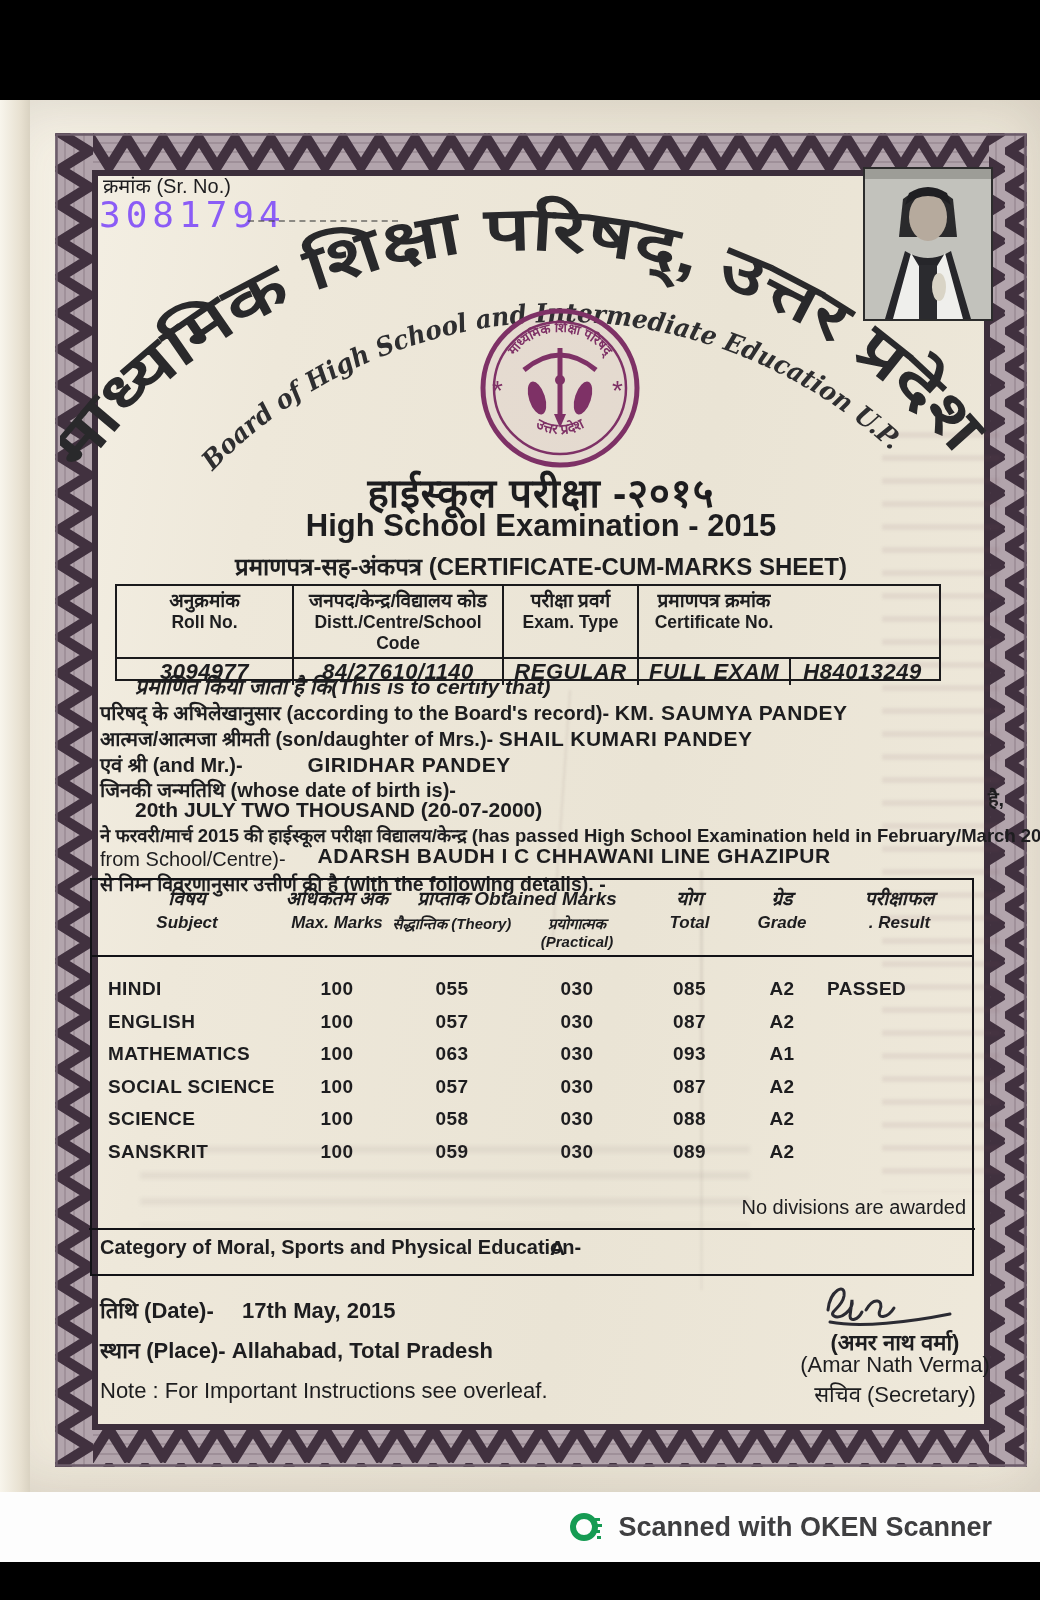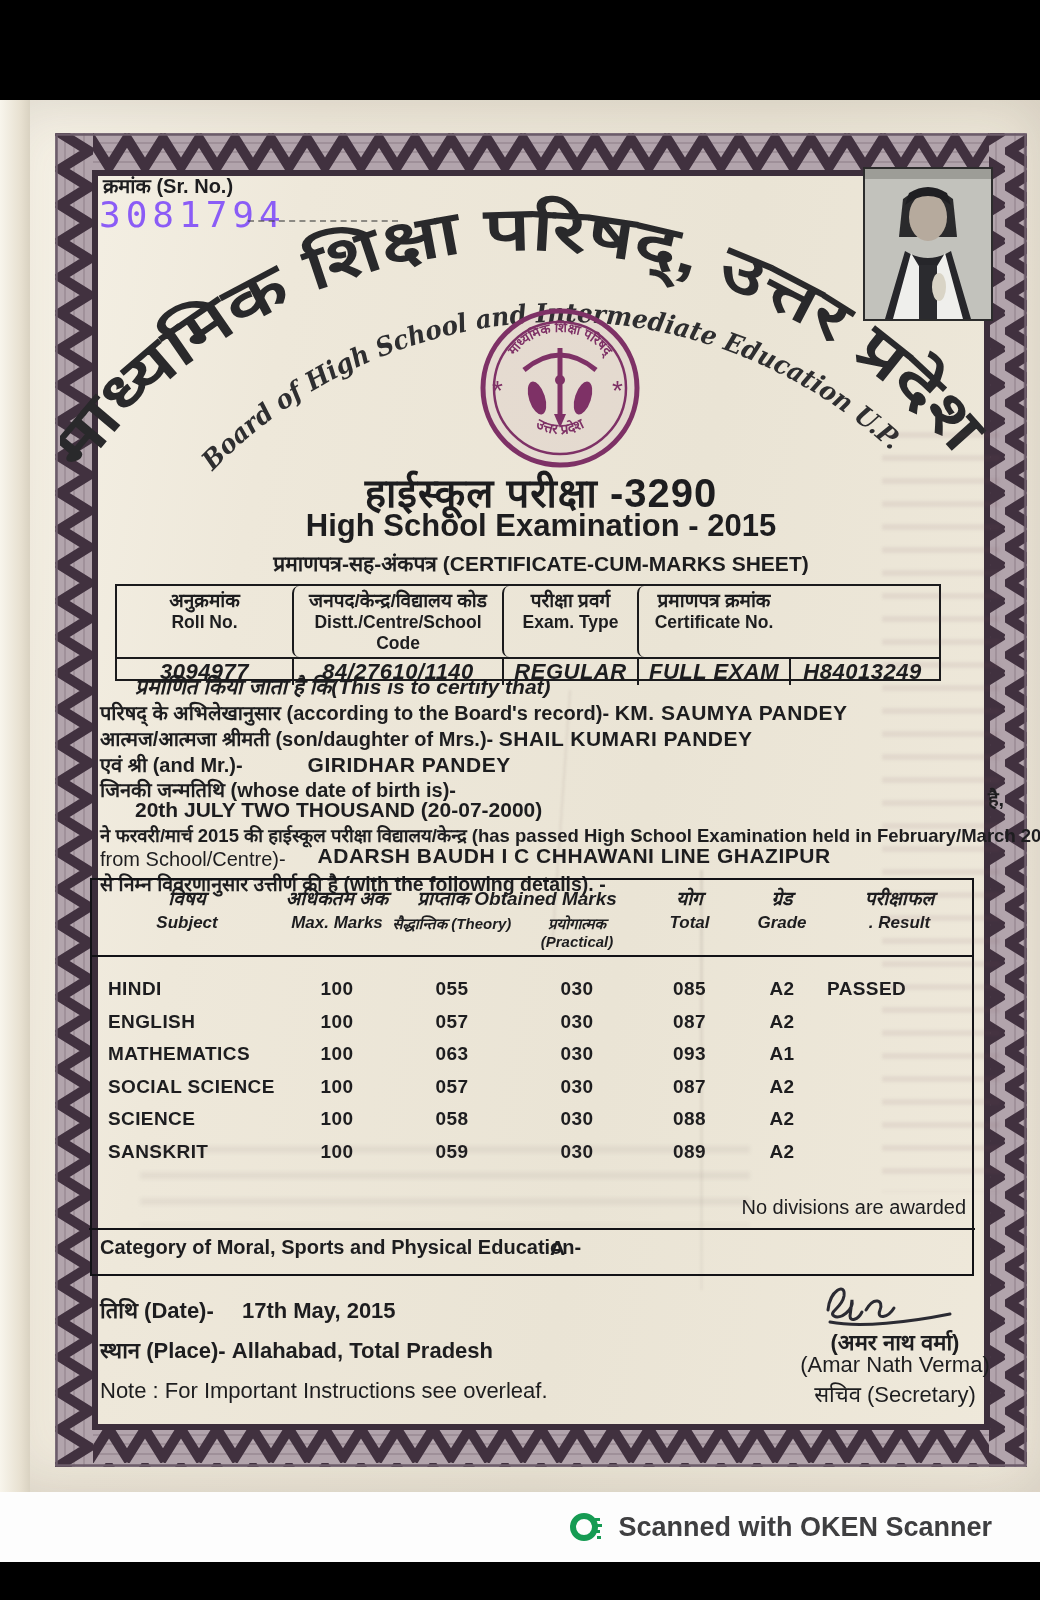--- a/index.html
+++ b/index.html
@@ -7,33 +7,33 @@
          font-family:"Liberation Sans",sans-serif;color:#1d1d1f;}
   .paper{position:absolute;left:0;top:100px;width:1040px;height:1392px;
          background:linear-gradient(100deg,#f6f2e7 0%,#eee8da 25%,#eae4d5 60%,#efe9db 100%);
          box-shadow:inset 0 0 60px rgba(90,70,60,.18);}
   .paper-edge{position:absolute;left:0;top:100px;width:30px;height:1392px;
          background:linear-gradient(90deg,#f8f5ec 0%,#e7e0d0 70%,#d9d2c1 100%);}
   
   .frame{position:absolute;left:55px;top:133px;width:972px;height:1334px;}
   
   .abs{position:absolute;}
-  .sr-label{left:103px;top:172px;font-size:20px;font-weight:bold;}
+  .sr-label{left:103px;top:172px;font-size:20px;font-weight:normal;}
   .sr-no{left:99px;top:194px;font-size:36px;font-family:"DejaVu Sans Mono",monospace;
          letter-spacing:5px;color:#8b5cf6;}
   .sr-dash{left:248px;top:220px;width:150px;border-top:2px dashed rgba(60,60,60,.55);}
   .center-col{left:95px;width:892px;text-align:center;}
   .exam-hi{top:464px;font-size:40px;font-weight:bold;letter-spacing:1px;}
   .exam-en{top:508px;font-size:31px;font-weight:bold;}
-  .sheet-title{top:549px;font-size:21px;font-weight:bold;}
+  .sheet-title{top:549px;font-size:24px;font-weight:bold;}
   
   .info-table{left:115px;top:584px;width:822px;border:2.5px solid #1a1a1c;}
   .info-head{display:grid;grid-template-columns:175px 210px 135px 152px 145px;
              border-bottom:2.5px solid #1a1a1c;}
-  .info-head > div{padding:4px 2px 3px;text-align:center;border-left:2px solid #1a1a1c;border-radius:7px;}
+  .info-head > div{padding:4px 2px 3px;text-align:center;border-left:2px solid #1a1a1c;}
   .info-head > div:first-child{border-left:none;}
   .ih-hi{font-size:19px;font-weight:bold;line-height:1.15;}
   .ih-en{font-size:17.5px;font-weight:bold;line-height:1.2;}
   .info-vals{display:grid;grid-template-columns:175px 210px 135px 152px 145px;height:20px;
              align-items:center;font-style:italic;}
   .info-vals > div{text-align:center;font-size:22px;font-weight:bold;border-left:2px solid #1a1a1c;
              letter-spacing:.5px;}
   .info-vals > div:first-child{border-left:none;}
   
   .cline{left:100px;font-size:20px;white-space:nowrap;}
@@ -182,21 +182,21 @@
     <g>
       <path d="M46 64 Q82 34 118 64" stroke="#7e3166" stroke-width="5" fill="none"></path>
       <path d="M82 42 v70" stroke="#7e3166" stroke-width="5"></path>
       <path d="M76 108 l6 14 l6 -14 z" fill="#7e3166"></path>
       <circle cx="82" cy="74" r="5" fill="#7e3166"></circle>
       <ellipse cx="59" cy="92" rx="8" ry="17" fill="#7e3166" transform="rotate(-18 59 92)"></ellipse>
       <ellipse cx="105" cy="92" rx="8" ry="17" fill="#7e3166" transform="rotate(18 105 92)"></ellipse>
     </g>
   </svg>
 
-  <div class="abs center-col exam-hi">हाईस्कूल परीक्षा -3290</div>
+  <div class="abs center-col exam-hi">हाईस्कूल परीक्षा -२०१५</div>
   <div class="abs center-col exam-en">High School Examination - 2015</div>
   <div class="abs center-col sheet-title">प्रमाणपत्र-सह-अंकपत्र (CERTIFICATE-CUM-MARKS SHEET)</div>
 
   <div class="abs info-table">
     <div class="info-head">
       <div>
           <div class="ih-hi">अनुक्रमांक</div>
            <div class="ih-en">Roll No.</div>
         </div>
       <div>

